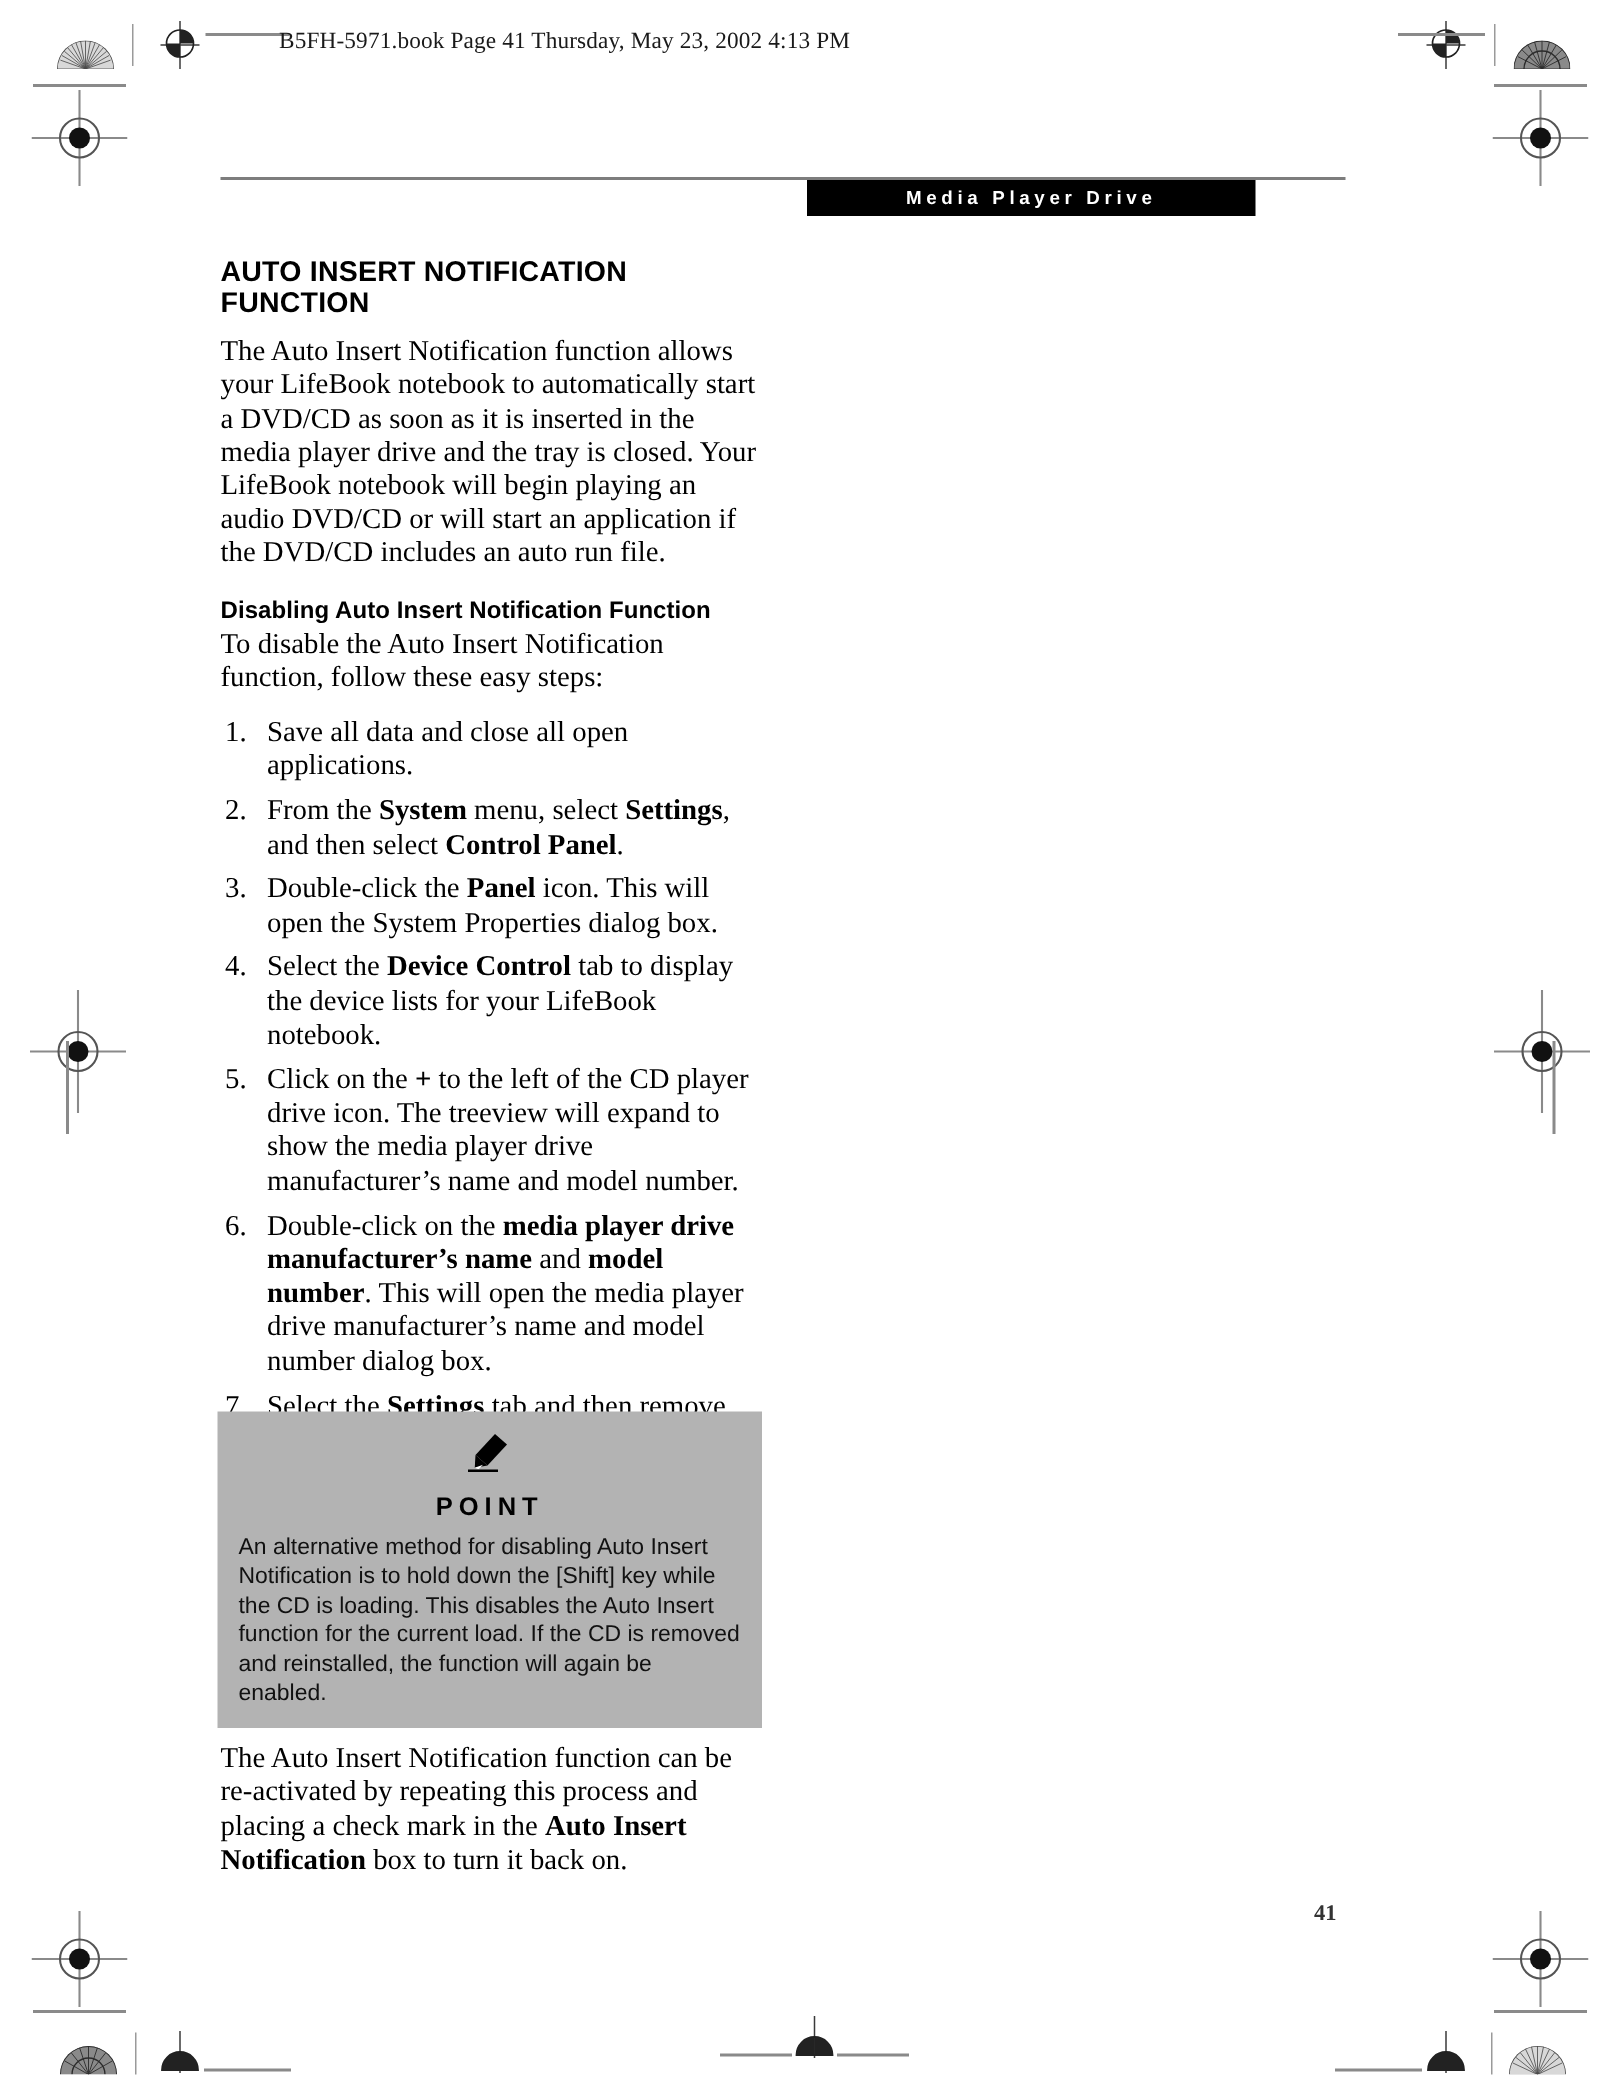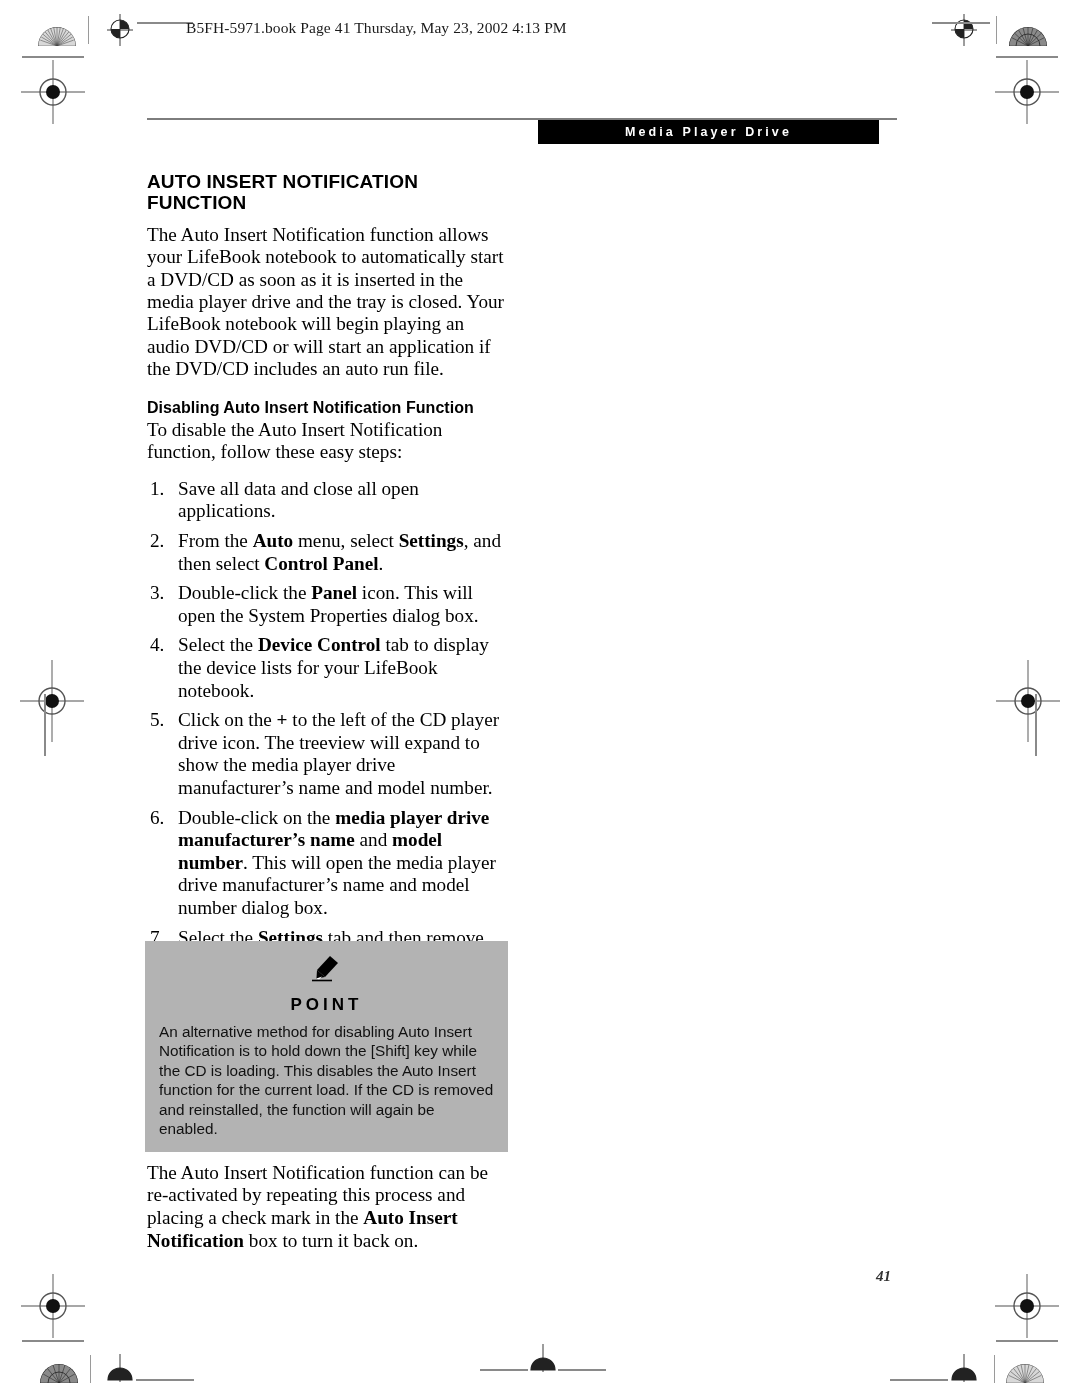--- a/index.html
+++ b/index.html
@@ -66,21 +66,21 @@
     top: 118px;
     width: 750px;
     height: 2.2px;
     background: #7d7d7d;
   }
 
   .header-bar {
     position: absolute;
     left: 538px;
     top: 120px;
-    width: 341px;
+    width: 299px;
     height: 24px;
     background: #000000;
     display: flex;
     align-items: center;
     justify-content: center;
   }
   .header-bar-text {
     color: #ffffff;
     font-family: "Liberation Sans", sans-serif;
     font-weight: bold;
@@ -192,21 +192,20 @@
     line-height: 19.4px;
     color: #111;
     margin: 0;
   }
 
   .folio {
     position: absolute;
     left: 876px;
     top: 1268px;
     font-family: "Liberation Serif", serif;
-    font-style: italic;
     font-weight: bold;
     font-size: 15px;
     color: #333;
   }
 </style>
 </head>
 <body>
 
 <div class="mark fan" style="left:38px; top:16px; width:38px; height:30px;">
   <svg width="38" height="30" viewBox="0 0 38 30">
@@ -456,21 +455,21 @@
     <h1 class="page-title">AUTO INSERT NOTIFICATION FUNCTION</h1>
 
     <p class="body">The Auto Insert Notification function allows your LifeBook notebook to automatically start a DVD/CD as soon as it is inserted in the media player drive and the tray is closed. Your LifeBook notebook will begin playing an audio DVD/CD or will start an application if the DVD/CD includes an auto run file.</p>
 
     <h2 class="sub-title">Disabling Auto Insert Notification Function</h2>
 
     <p class="body">To disable the Auto Insert Notification function, follow these easy steps:</p>
 
     <ol class="steps" id="steps-list">
         <li><span class="num">1.</span><span>Save all data and close all open applications.</span></li>
-        <li><span class="num">2.</span><span>From the <b>Auto</b> menu, select <b>Settings</b>, and then select <b>Control Panel</b>.</span></li>
+        <li><span class="num">2.</span><span>From the <b>System</b> menu, select <b>Settings</b>, and then select <b>Control Panel</b>.</span></li>
         <li><span class="num">3.</span><span>Double-click the <b>Panel</b> icon. This will open the System Properties dialog box.</span></li>
         <li><span class="num">4.</span><span>Select the <b>Device Control</b> tab to display the device lists for your LifeBook notebook.</span></li>
         <li><span class="num">5.</span><span>Click on the <b>+</b> to the left of the CD player drive icon. The treeview will expand to show the media player drive manufacturer’s name and model number.</span></li>
         <li><span class="num">6.</span><span>Double-click on the <b>media player drive manufacturer’s name</b> and <b>model number</b>. This will open the media player drive manufacturer’s name and model number dialog box.</span></li>
         <li><span class="num">7.</span><span>Select the <b>Settings</b> tab and then remove the check mark in the <b>Auto Insert Notification</b> box to turn it off.</span></li>
         <li><span class="num">8.</span><span>Click <b>OK</b>.</span></li>
         <li><span class="num">9.</span><span>Click <b>Close</b> in the System Properties dialog box, then click <b>Yes</b> in the System Settings Change pop-up window when it asks you to restart your machine and activate this change.</span></li>
       </ol>
 
     <p class="closing" id="closing-paragraph">The Auto Insert Notification function can be re-activated by repeating this process and placing a check mark in the <b>Auto Insert Notification</b> box to turn it back on.</p>

